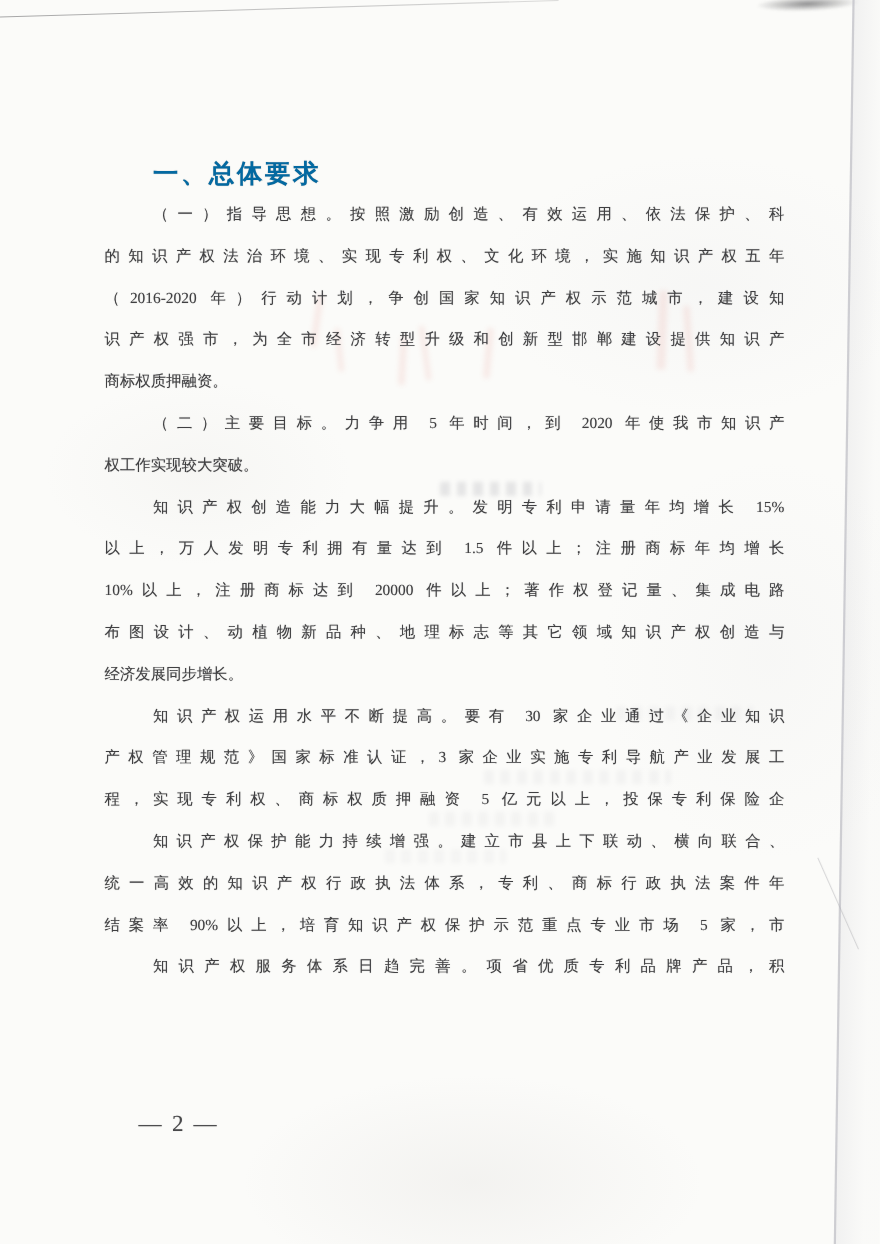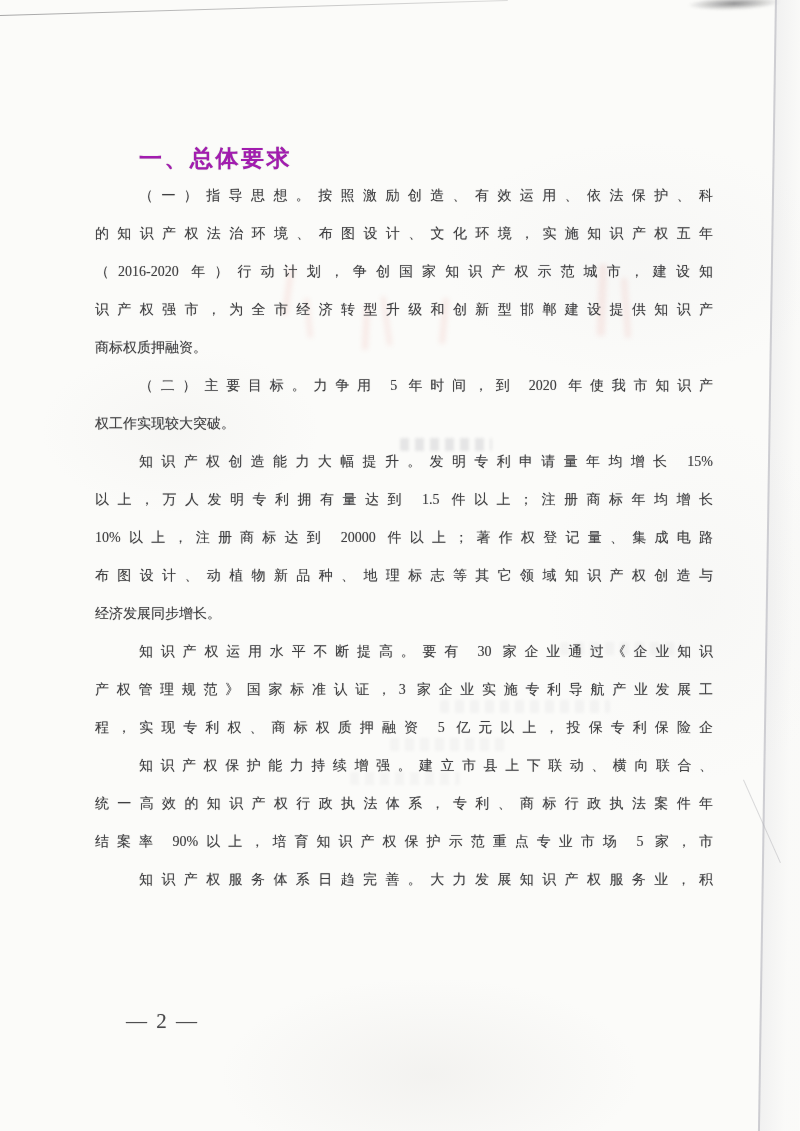--- a/index.html
+++ b/index.html
@@ -71,21 +71,21 @@
   .bg5{left:350px;top:772px;width:110px;opacity:0.09;}
   
   .doc{
     position:absolute;left:95px;top:139px;width:618px;
     color:#404042;
     text-shadow:0 0 1px rgba(64,64,66,0.38);
   }
   .heading{
     height:38px;line-height:38px;font-size:23px;font-weight:bold;
     font-family:"DejaVu Sans","Liberation Sans",sans-serif;
-    letter-spacing:2.5px;text-indent:44px;color:#a21caf;
+    letter-spacing:2.5px;text-indent:44px;color:#0369a1;
   }
   .line{
     height:38px;line-height:38px;font-size:14px;
     text-align:justify;white-space:nowrap;
   }
   .line.fill{white-space:normal;text-align-last:justify;}
   .line.ind{text-indent:44px;}
   .pageno{
     position:absolute;left:126px;top:1006px;height:30px;line-height:30px;
     font-size:21px;letter-spacing:2px;color:#48484a;
@@ -116,33 +116,33 @@
   <span class="bg1"></span>
     <span class="bg2"></span>
     <span class="bg3"></span>
   <span class="bg4"></span>
     <span class="bg5"></span>
 </div>
 
 <div class="doc">
   <div class="heading">一、总体要求</div>
   <div class="line fill ind">（一）指导思想。按照激励创造、有效运用、依法保护、科</div>
-  <div class="line fill">的知识产权法治环境、布图设计、文化环境，实施知识产权五年</div>
+  <div class="line fill">的知识产权法治环境、实现专利权、文化环境，实施知识产权五年</div>
   <div class="line fill">（2016-2020 年）行动计划，争创国家知识产权示范城市，建设知</div>
   <div class="line fill">识产权强市，为全市经济转型升级和创新型邯郸建设提供知识产</div>
   <div class="line">商标权质押融资。</div>
   <div class="line fill ind">（二）主要目标。力争用 5 年时间，到 2020 年使我市知识产</div>
   <div class="line">权工作实现较大突破。</div>
   <div class="line fill ind">知识产权创造能力大幅提升。发明专利申请量年均增长 15%</div>
   <div class="line fill">以上，万人发明专利拥有量达到 1.5 件以上；注册商标年均增长</div>
   <div class="line fill">10%以上，注册商标达到 20000 件以上；著作权登记量、集成电路</div>
   <div class="line fill">布图设计、动植物新品种、地理标志等其它领域知识产权创造与</div>
   <div class="line">经济发展同步增长。</div>
   <div class="line fill ind">知识产权运用水平不断提高。要有 30 家企业通过《企业知识</div>
   <div class="line fill">产权管理规范》国家标准认证，3 家企业实施专利导航产业发展工</div>
   <div class="line fill">程，实现专利权、商标权质押融资 5 亿元以上，投保专利保险企</div>
   <div class="line fill ind">知识产权保护能力持续增强。建立市县上下联动、横向联合、</div>
   <div class="line fill">统一高效的知识产权行政执法体系，专利、商标行政执法案件年</div>
   <div class="line fill">结案率 90%以上，培育知识产权保护示范重点专业市场 5 家，市</div>
-  <div class="line fill ind">知识产权服务体系日趋完善。大力发展知识产权服务业，积</div>
+  <div class="line fill ind">知识产权服务体系日趋完善。项省优质专利品牌产品，积</div>
 </div>
 
 <div class="pageno">— 2 —</div>
 
 </body></html>

